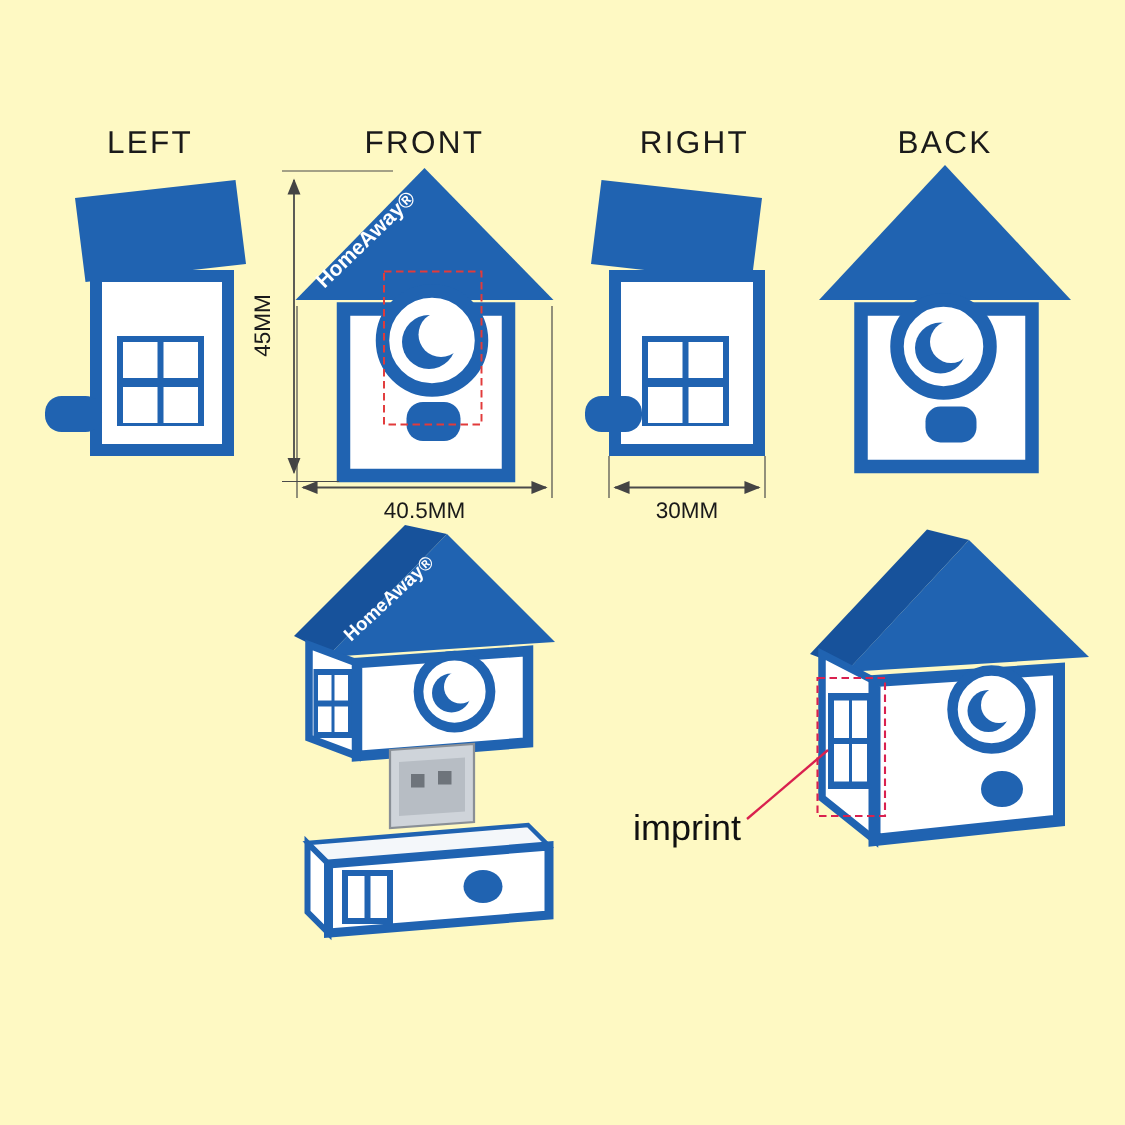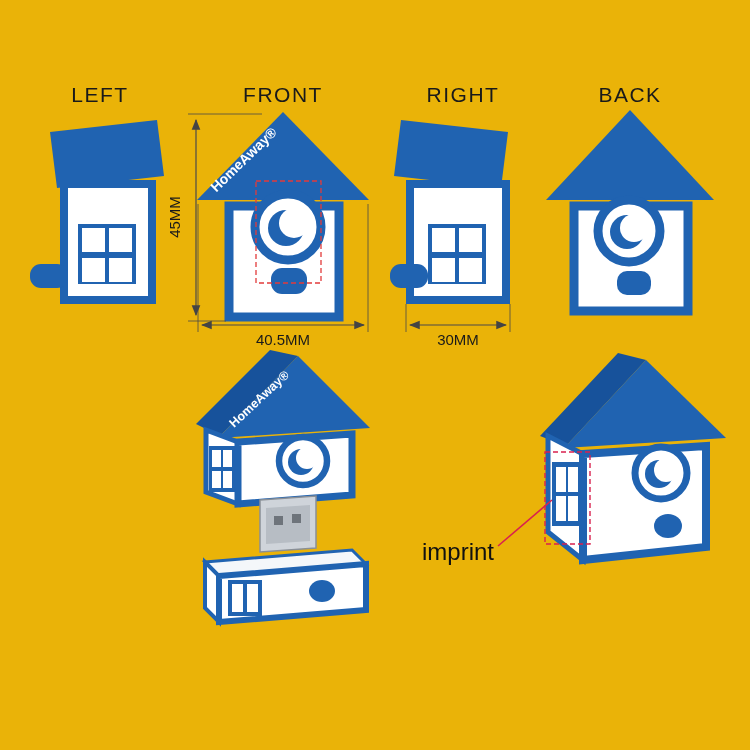--- a/index.html
+++ b/index.html
@@ -11,21 +11,21 @@
     --red: #e23b3b;
     --pink: #d9214f;
     --metal-light: #cfd4da;
     --metal-mid: #b7bdc4;
     --metal-dark: #6e747b;
   }
   .canvas {
     position: relative;
     width: 750px;
     height: 750px;
-    background: #eab308;
+    background: #fef9c3;
     margin: 0 auto;
     overflow: hidden;
     font-family: "Liberation Sans", sans-serif;
   }
   .canvas > svg { position: absolute; left: 0; top: 0; }
   text { font-family: "Liberation Sans", sans-serif; }
   .view-label  { font-size: 21px; font-weight: 500; letter-spacing: 1.5px; fill: var(--ink); }
   .dim-text    { font-size: 15px; font-weight: 500; fill: var(--ink); }
   .brand-text    { font-size: 14px; font-weight: 700; fill: #ffffff; }
   .brand-text-sm { font-size: 12.5px; font-weight: 700; fill: #ffffff; }

